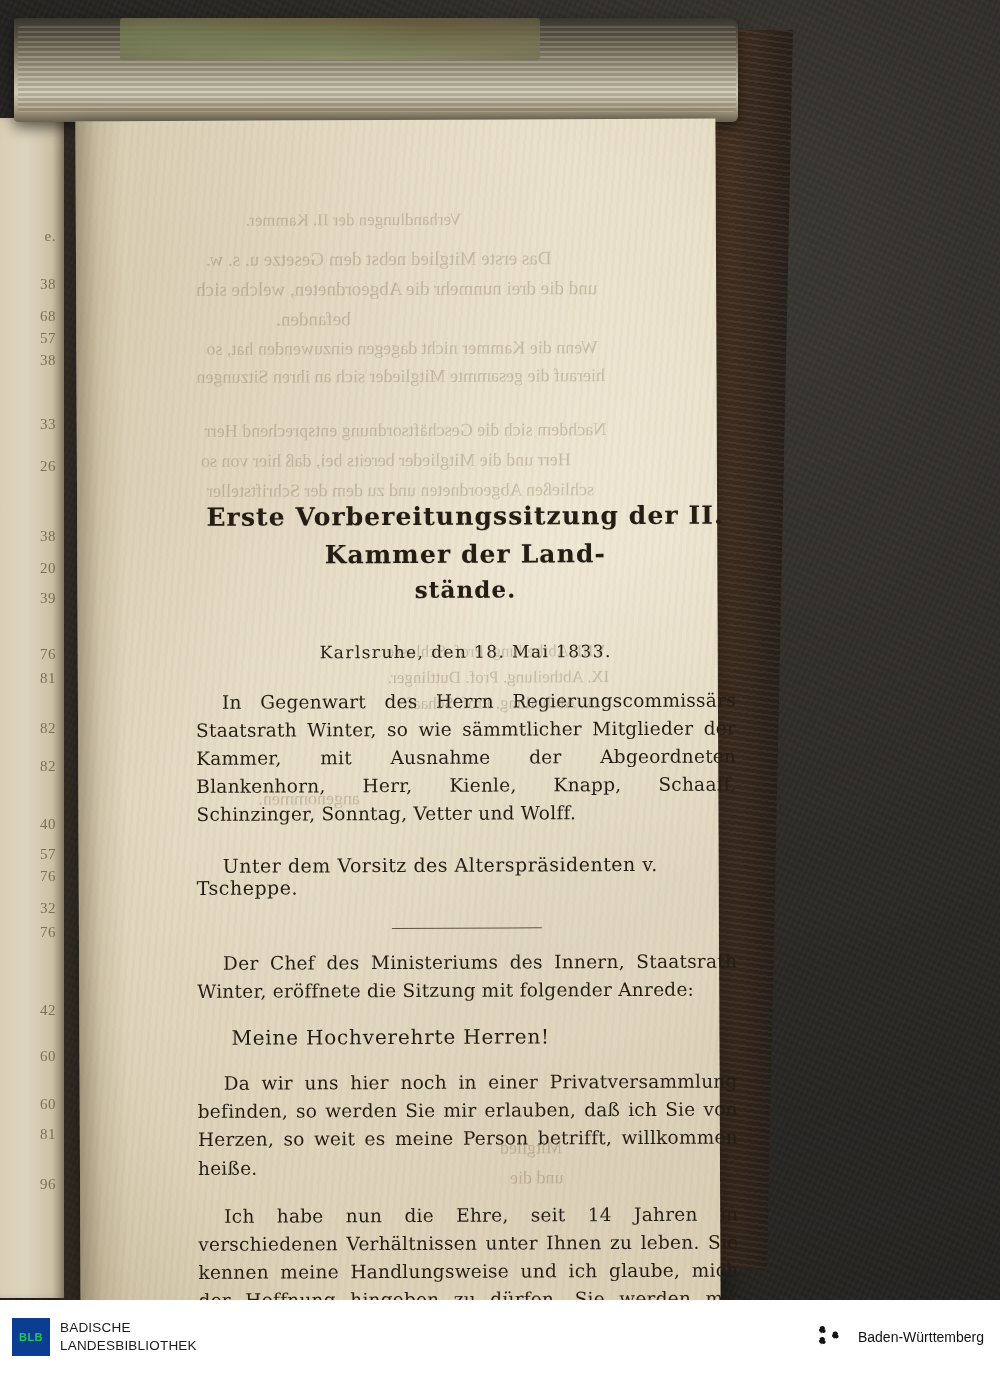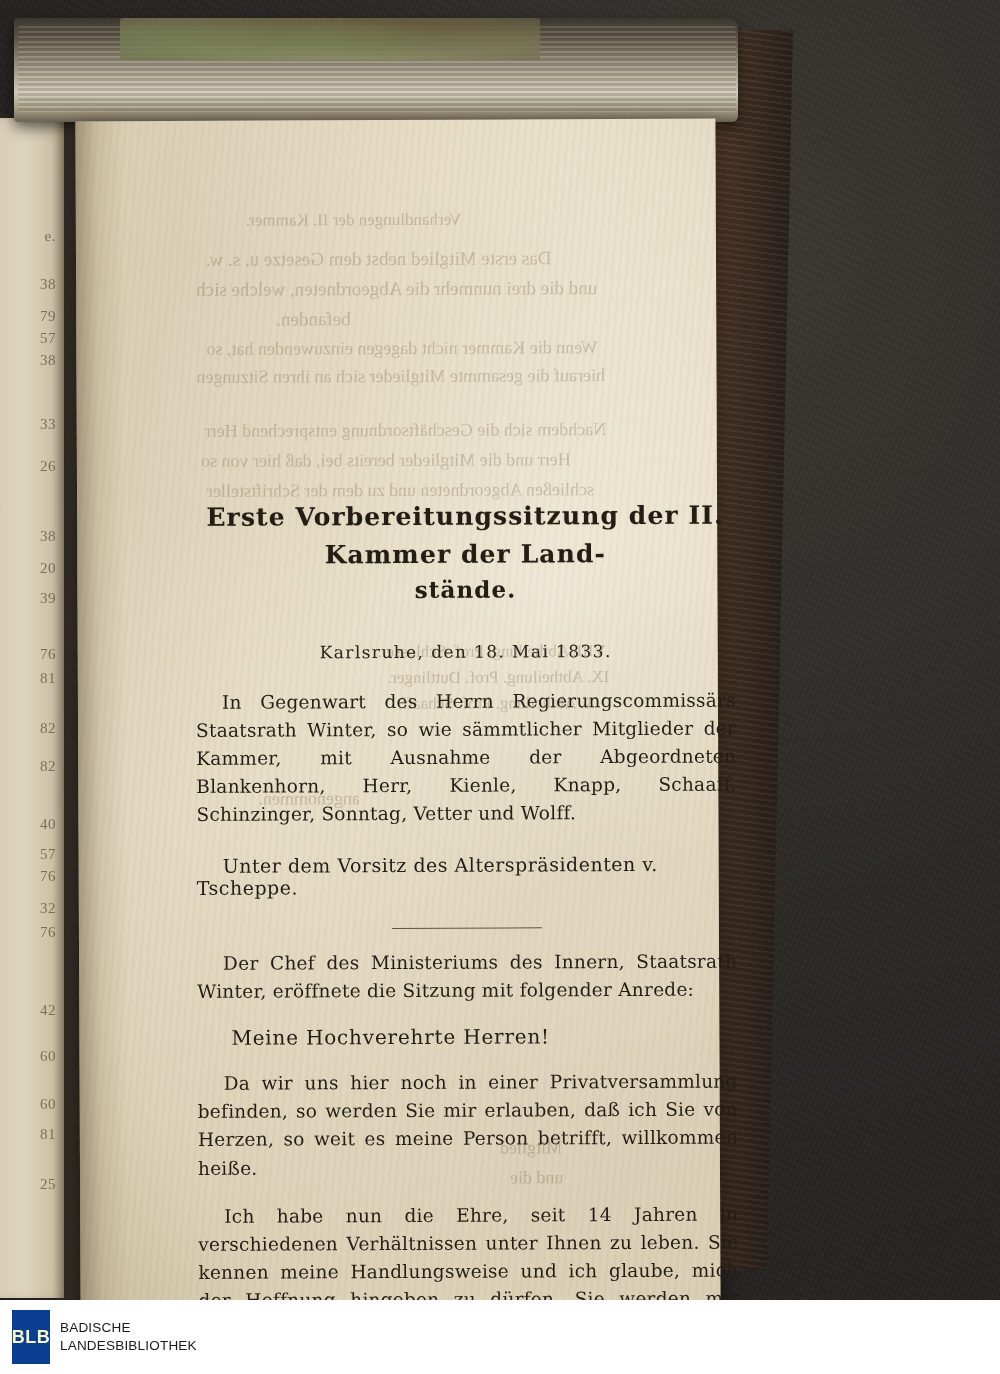--- a/index.html
+++ b/index.html
@@ -223,26 +223,26 @@
     background: #ffffff;
     display: flex;
     align-items: center;
   }
   #blb {
     display: flex;
     align-items: center;
     margin-left: 12px;
   }
   #blb-mark {
-    width: 38px; height: 54px;
+    width: 38px; height: 38px;
     background: #0b3d91;
-    color: #fef9c3;
+    color: #22c55e;
     font-family: "Liberation Sans", sans-serif;
     font-weight: bold;
-    font-size: 18px;
+    font-size: 11px;
     display: flex;
     align-items: center;
     justify-content: center;
     letter-spacing: .5px;
   }
   #blb-text {
     margin-left: 10px;
     font-family: "Liberation Sans", sans-serif;
     font-size: 13.5px;
     line-height: 1.35;
@@ -271,42 +271,42 @@
 
 <div id="page">
 
   <div id="backdrop"></div>
 
   <div id="left-gutter"></div>
 
   <div id="left-page">
     <div class="lp-num" style="top:110px">e.</div>
     <div class="lp-num" style="top:158px">38</div>
-    <div class="lp-num" style="top:190px">79</div>
+    <div class="lp-num" style="top:190px">68</div>
     <div class="lp-num" style="top:212px">57</div>
     <div class="lp-num" style="top:234px">38</div>
     <div class="lp-num" style="top:298px">33</div>
     <div class="lp-num" style="top:340px">26</div>
     <div class="lp-num" style="top:410px">38</div>
     <div class="lp-num" style="top:442px">20</div>
     <div class="lp-num" style="top:472px">39</div>
     <div class="lp-num" style="top:528px">76</div>
     <div class="lp-num" style="top:552px">81</div>
     <div class="lp-num" style="top:602px">82</div>
     <div class="lp-num" style="top:640px">82</div>
     <div class="lp-num" style="top:698px">40</div>
     <div class="lp-num" style="top:728px">57</div>
     <div class="lp-num" style="top:750px">76</div>
     <div class="lp-num" style="top:782px">32</div>
     <div class="lp-num" style="top:806px">76</div>
     <div class="lp-num" style="top:884px">42</div>
     <div class="lp-num" style="top:930px">60</div>
     <div class="lp-num" style="top:978px">60</div>
     <div class="lp-num" style="top:1008px">81</div>
-    <div class="lp-num" style="top:1058px">25</div>
+    <div class="lp-num" style="top:1058px">96</div>
   </div>
 
   <div id="leather-right"></div>
   <div id="spine-top"></div>
   <div id="spine-marble"></div>
 
   <div id="page-sheet">
 
     <div class="ghost" style="left:170px; top:90px; font-size:17px;">Verhandlungen der II. Kammer.</div>
     <div class="ghost" style="left:130px; top:128px; font-size:19px;">Das erste Mitglied nebst dem Gesetze u. s. w.</div>
@@ -359,16 +359,28 @@
   <div id="footer-bar">
 
     <div id="blb">
       <div id="blb-mark">BLB</div>
       <div id="blb-text">
         <div>BADISCHE</div>
         <div>LANDESBIBLIOTHEK</div>
       </div>
     </div>
 
+    <div id="bw">
+      <div id="bw-crest">
+        <svg width="34" height="34" viewBox="0 0 34 34" aria-hidden="true">
+          <g fill="#111">
+            <path d="M6 7c1.6-1.4 3.6-1.2 4.6.2.5.7.4 1.6-.2 2.1.7.2 1.2.8 1.2 1.6 0 1.1-1 2-2.2 2-.6 0-1.1-.2-1.5-.6l-.8 1.3-.8-1.6c-.8-.3-1.3-1-1.3-1.9 0-.7.4-1.3 1-1.6-.5-.5-.5-1.1 0-1.5z"></path>
+            <path d="M6 18c1.6-1.4 3.6-1.2 4.6.2.5.7.4 1.6-.2 2.1.7.2 1.2.8 1.2 1.6 0 1.1-1 2-2.2 2-.6 0-1.1-.2-1.5-.6l-.8 1.3-.8-1.6c-.8-.3-1.3-1-1.3-1.9 0-.7.4-1.3 1-1.6-.5-.5-.5-1.1 0-1.5z"></path>
+            <path d="M19 12.5c1.6-1.4 3.6-1.2 4.6.2.5.7.4 1.6-.2 2.1.7.2 1.2.8 1.2 1.6 0 1.1-1 2-2.2 2-.6 0-1.1-.2-1.5-.6l-.8 1.3-.8-1.6c-.8-.3-1.3-1-1.3-1.9 0-.7.4-1.3 1-1.6-.5-.5-.5-1.1 0-1.5z"></path>
+          </g>
+        </svg>
+      </div>
+      <div id="bw-text">Baden-Württemberg</div>
+    </div>
 
   </div>
 
 </div>
 
 </body></html>

